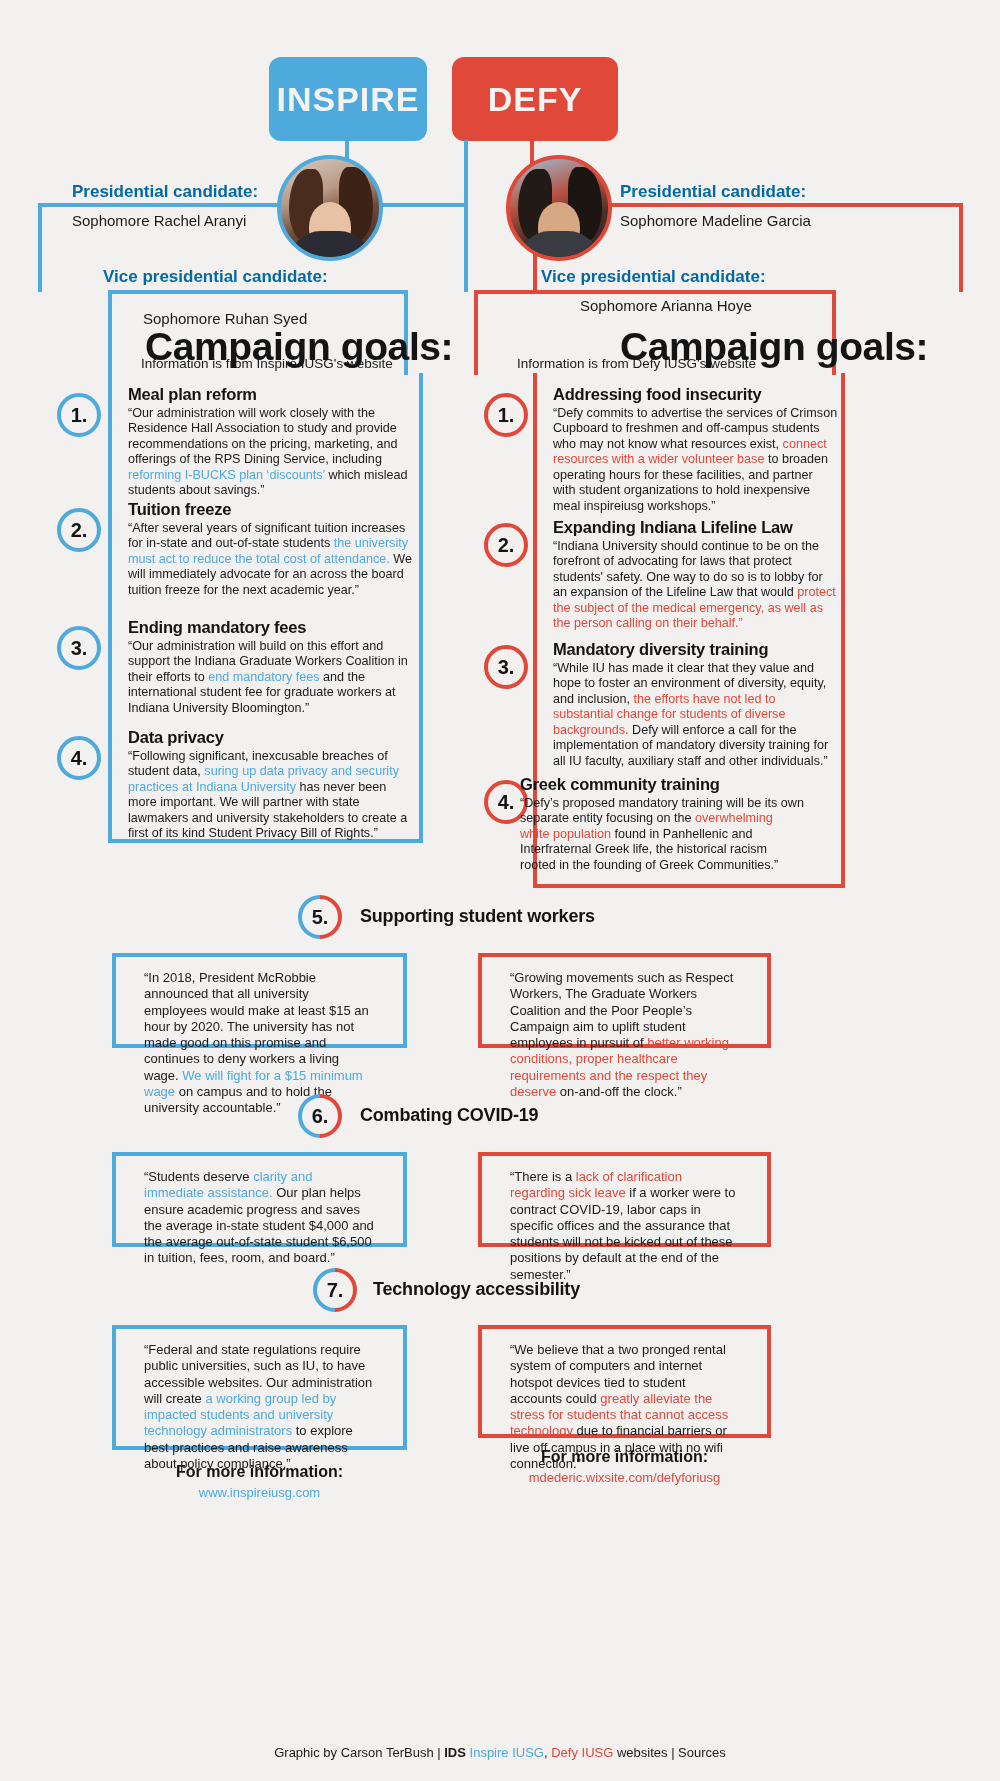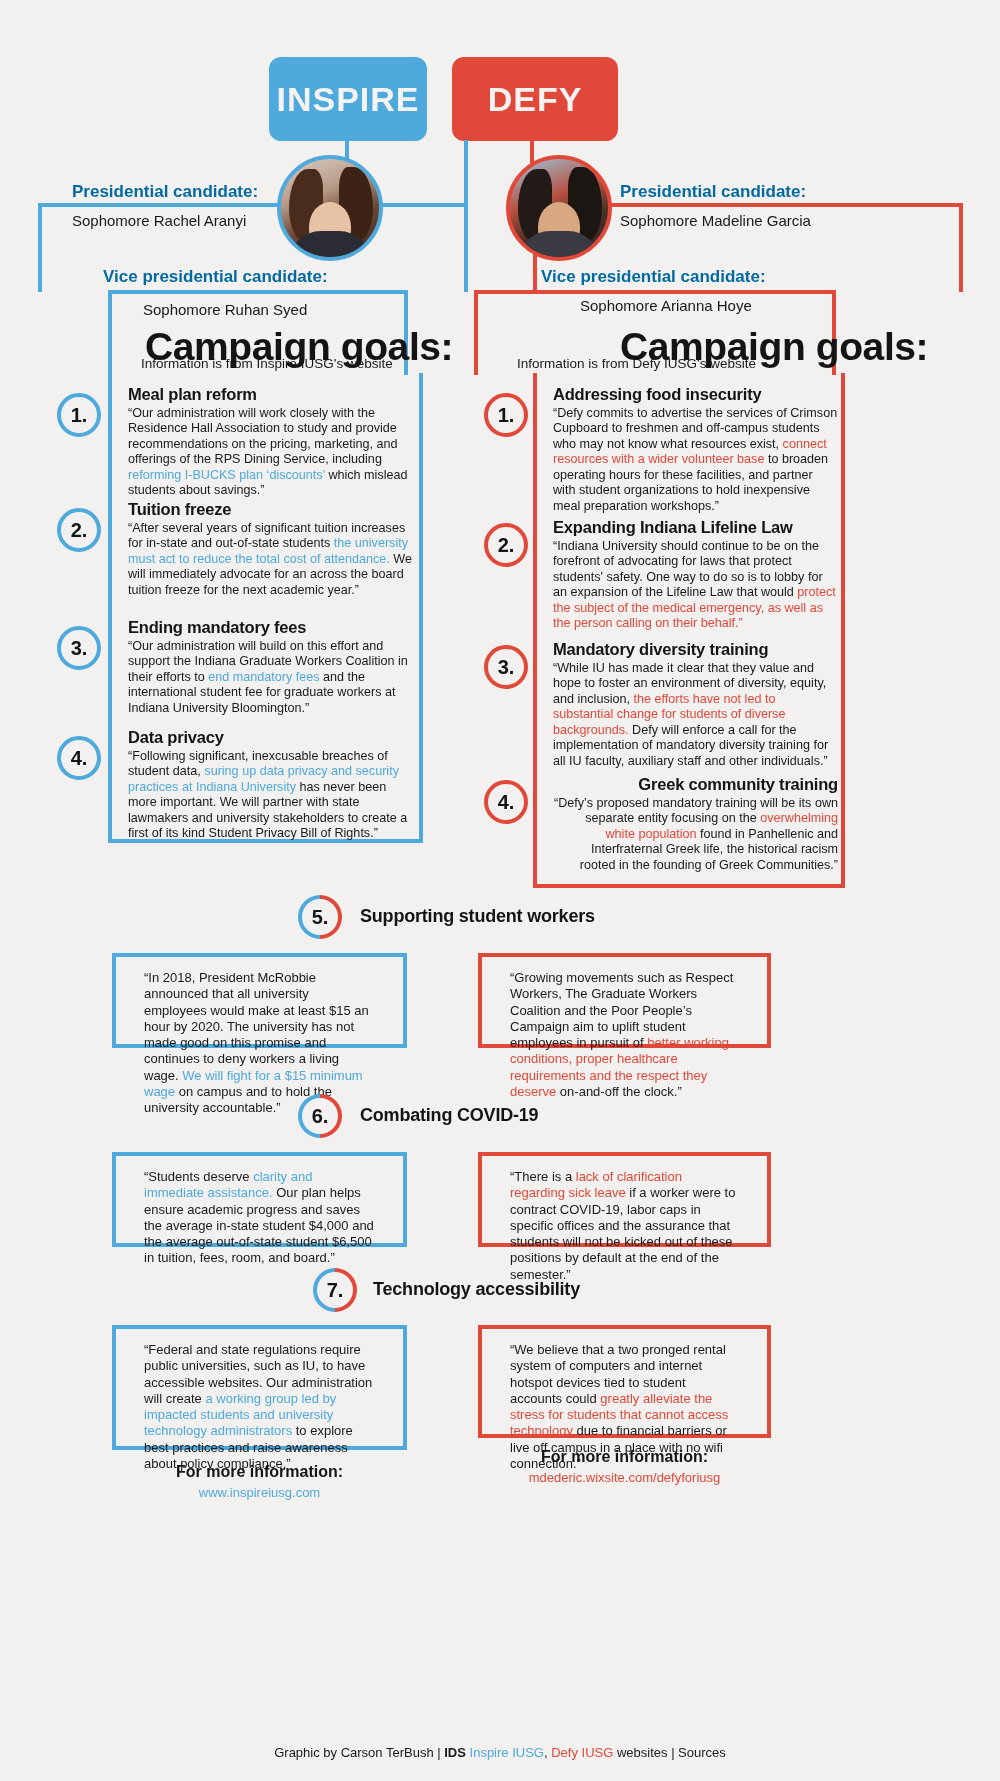--- a/index.html
+++ b/index.html
@@ -60,21 +60,21 @@
   .shoulders{position:absolute;left:50%;bottom:-6px;width:82px;height:32px;border-radius:42px 42px 0 0;transform:translateX(-50%);background:#2b2b33;}
   .shoulders-d{background:#3a3a42;}
 
   
   .lab-title{position:absolute;font-size:17px;font-weight:bold;color:#0369a1;text-align:center;}
   .lab-name{position:absolute;font-size:15px;color:#1a1a1a;}
 
   .l-pres-i{left:72px;top:182px;}
   .l-presname-i{left:72px;top:212px;}
   .l-vp-i{left:103px;top:267px;}
-  .l-vpname-i{left:143px;top:301px;}
+  .l-vpname-i{left:143px;top:310px;}
 
   .l-pres-d{left:620px;top:182px;}
   .l-presname-d{left:620px;top:212px;}
   .l-vp-d{left:541px;top:267px;}
   .l-vpname-d{left:580px;top:297px;}
 
   .goals-h{position:absolute;font-size:39px;font-weight:bold;letter-spacing:-0.4px;color:#141414;}
   .goals-sub{position:absolute;font-size:13.5px;color:#1a1a1a;}
   .gh-i{left:145px;top:325px;}
   .gs-i{left:141px;top:356px;}
@@ -190,31 +190,31 @@
     <p><span>“Following significant, inexcusable breaches of student data, </span><span class="hl-b">suring up data privacy and security practices at Indiana University</span><span> has never been more important. We will partner with state lawmakers and university stakeholders to create a first of its kind Student Privacy Bill of Rights.”</span></p>
   </div>
 
   <div class="num num-red" style="left:484px;top:393px;">1.</div>
   <div class="num num-red" style="left:484px;top:523px;">2.</div>
   <div class="num num-red" style="left:484px;top:645px;">3.</div>
   <div class="num num-red" style="left:484px;top:780px;">4.</div>
 
   <div class="goal" style="left:553px;top:385px;">
     <h3>Addressing food insecurity</h3>
-    <p><span>“Defy commits to advertise the services of Crimson Cupboard to freshmen and off-campus students who may not know what resources exist, </span><span class="hl-r">connect resources with a wider volunteer base</span><span> to broaden operating hours for these facilities, and partner with student organizations to hold inexpensive meal preparation workshops.”</span></p>
+    <p><span>“Defy commits to advertise the services of Crimson Cupboard to freshmen and off-campus students who may not know what resources exist, </span><span class="hl-r">connect resources with a wider volunteer base</span><span> to broaden operating hours for these facilities, and partner with student organizations to hold inexpensive meal inspireiusg workshops.”</span></p>
   </div>
   <div class="goal" style="left:553px;top:518px;">
     <h3>Expanding Indiana Lifeline Law</h3>
     <p><span>“Indiana University should continue to be on the forefront of advocating for laws that protect students' safety. One way to do so is to lobby for an expansion of the Lifeline Law that would </span><span class="hl-r">protect the subject of the medical emergency, as well as the person calling on their behalf.”</span><span></span></p>
   </div>
   <div class="goal" style="left:553px;top:640px;">
     <h3>Mandatory diversity training</h3>
     <p><span>“While IU has made it clear that they value and hope to foster an environment of diversity, equity, and inclusion, </span><span class="hl-r">the efforts have not led to substantial change for students of diverse backgrounds.</span><span> Defy will enforce a call for the implementation of mandatory diversity training for all IU faculty, auxiliary staff and other individuals.”</span></p>
   </div>
-  <div class="goal" style="left:553px;top:775px;text-align:right;">
+  <div class="goal" style="left:520px;top:775px;">
     <h3>Greek community training</h3>
     <p><span>“Defy’s proposed mandatory training will be its own separate entity focusing on the </span><span class="hl-r">overwhelming white population</span><span> found in Panhellenic and Interfraternal Greek life, the historical racism rooted in the founding of Greek Communities.”</span></p>
   </div>
 
   <div class="num num-split" style="left:298px;top:895px;">5.</div>
   <div class="sec-title" style="left:360px;top:906px;">Supporting student workers</div>
   <div class="quote-box qb-blue" style="left:112px;top:953px;width:295px;height:95px;">
     <span>“In 2018, President McRobbie announced that all university employees would make at least $15 an hour by 2020. The university has not made good on this promise and continues to deny workers a living wage. </span><span class="hl-b">We will fight for a $15 minimum wage</span><span> on campus and to hold the university accountable.”</span>
   </div>
   <div class="quote-box qb-red" style="left:478px;top:953px;width:293px;height:95px;">

